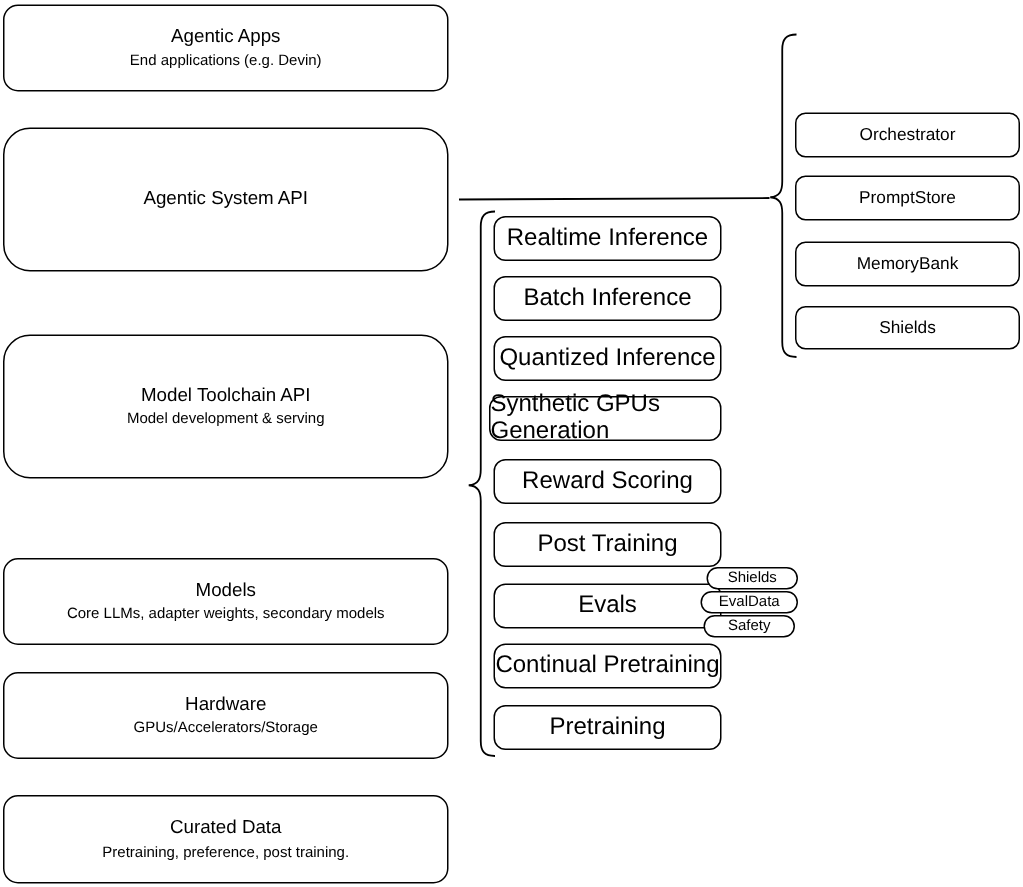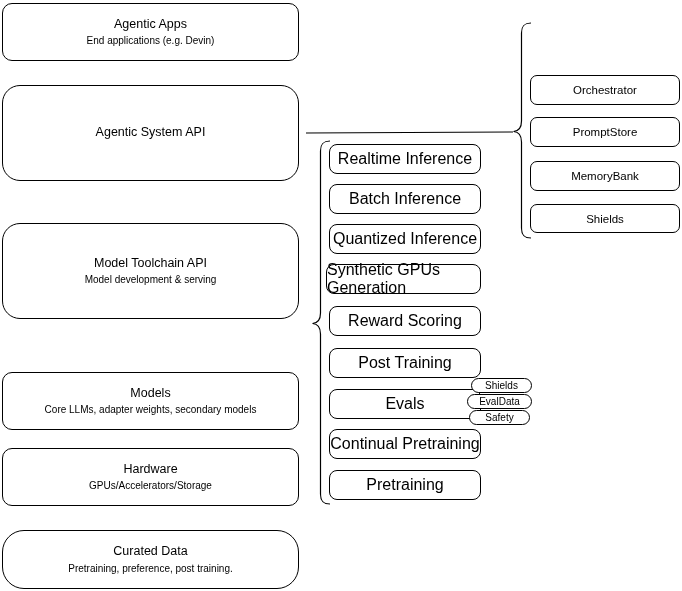--- a/index.html
+++ b/index.html
@@ -45,21 +45,21 @@
     <div class="s">Model development &amp; serving</div>
   </div>
   <div class="bignode" style="top:372px;height:58px;border-radius:10px">
     <div class="t">Models</div>
     <div class="s">Core LLMs, adapter weights, secondary models</div>
   </div>
   <div class="bignode" style="top:448px;height:58px;border-radius:10px">
     <div class="t">Hardware</div>
     <div class="s">GPUs/Accelerators/Storage</div>
   </div>
-  <div class="bignode" style="top:530px;height:59px;border-radius:22px">
+  <div class="bignode" style="top:530px;height:59px;border-radius:10px">
     <div class="t">Curated Data</div>
     <div class="s">Pretraining, preference, post training.</div>
   </div>
 
   <div class="mid" style="top:144px">Realtime Inference</div>
   <div class="mid" style="top:184px">Batch Inference</div>
   <div class="mid" style="top:224px">Quantized Inference</div>
   <div class="mid wide" style="top:264px">Synthetic GPUs Generation</div>
   <div class="mid" style="top:306px">Reward Scoring</div>
   <div class="mid" style="top:348px">Post Training</div>

